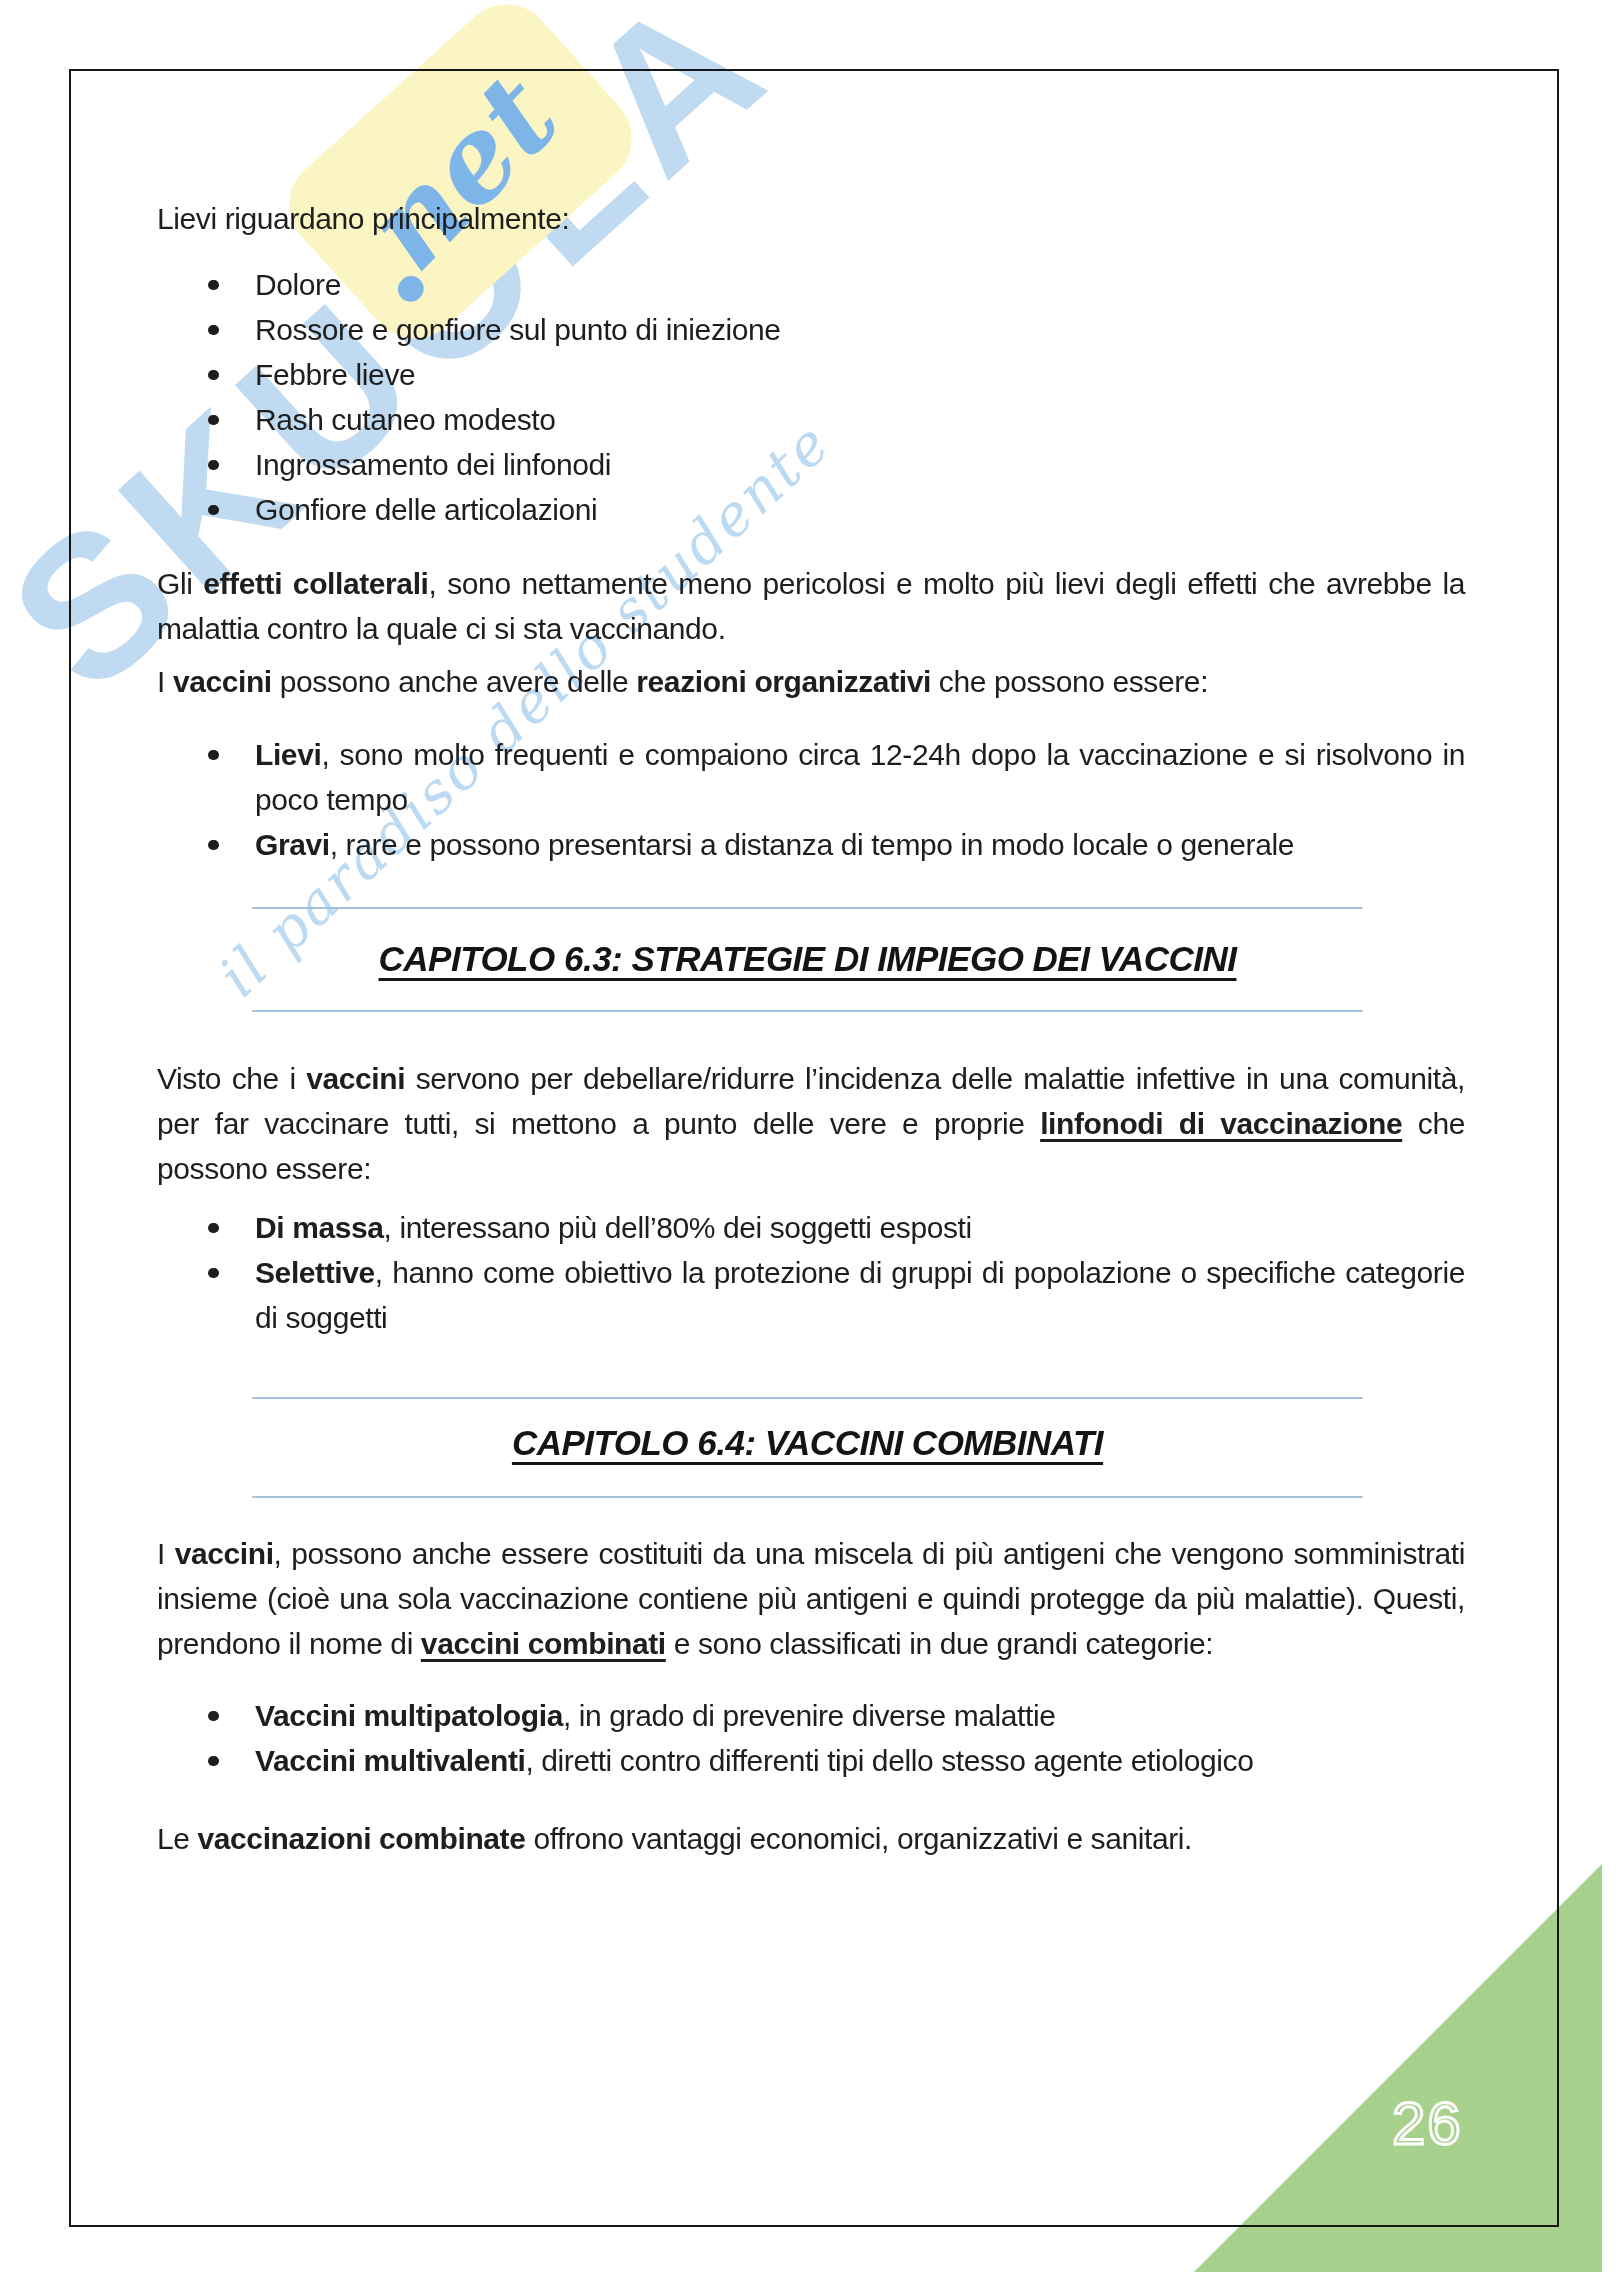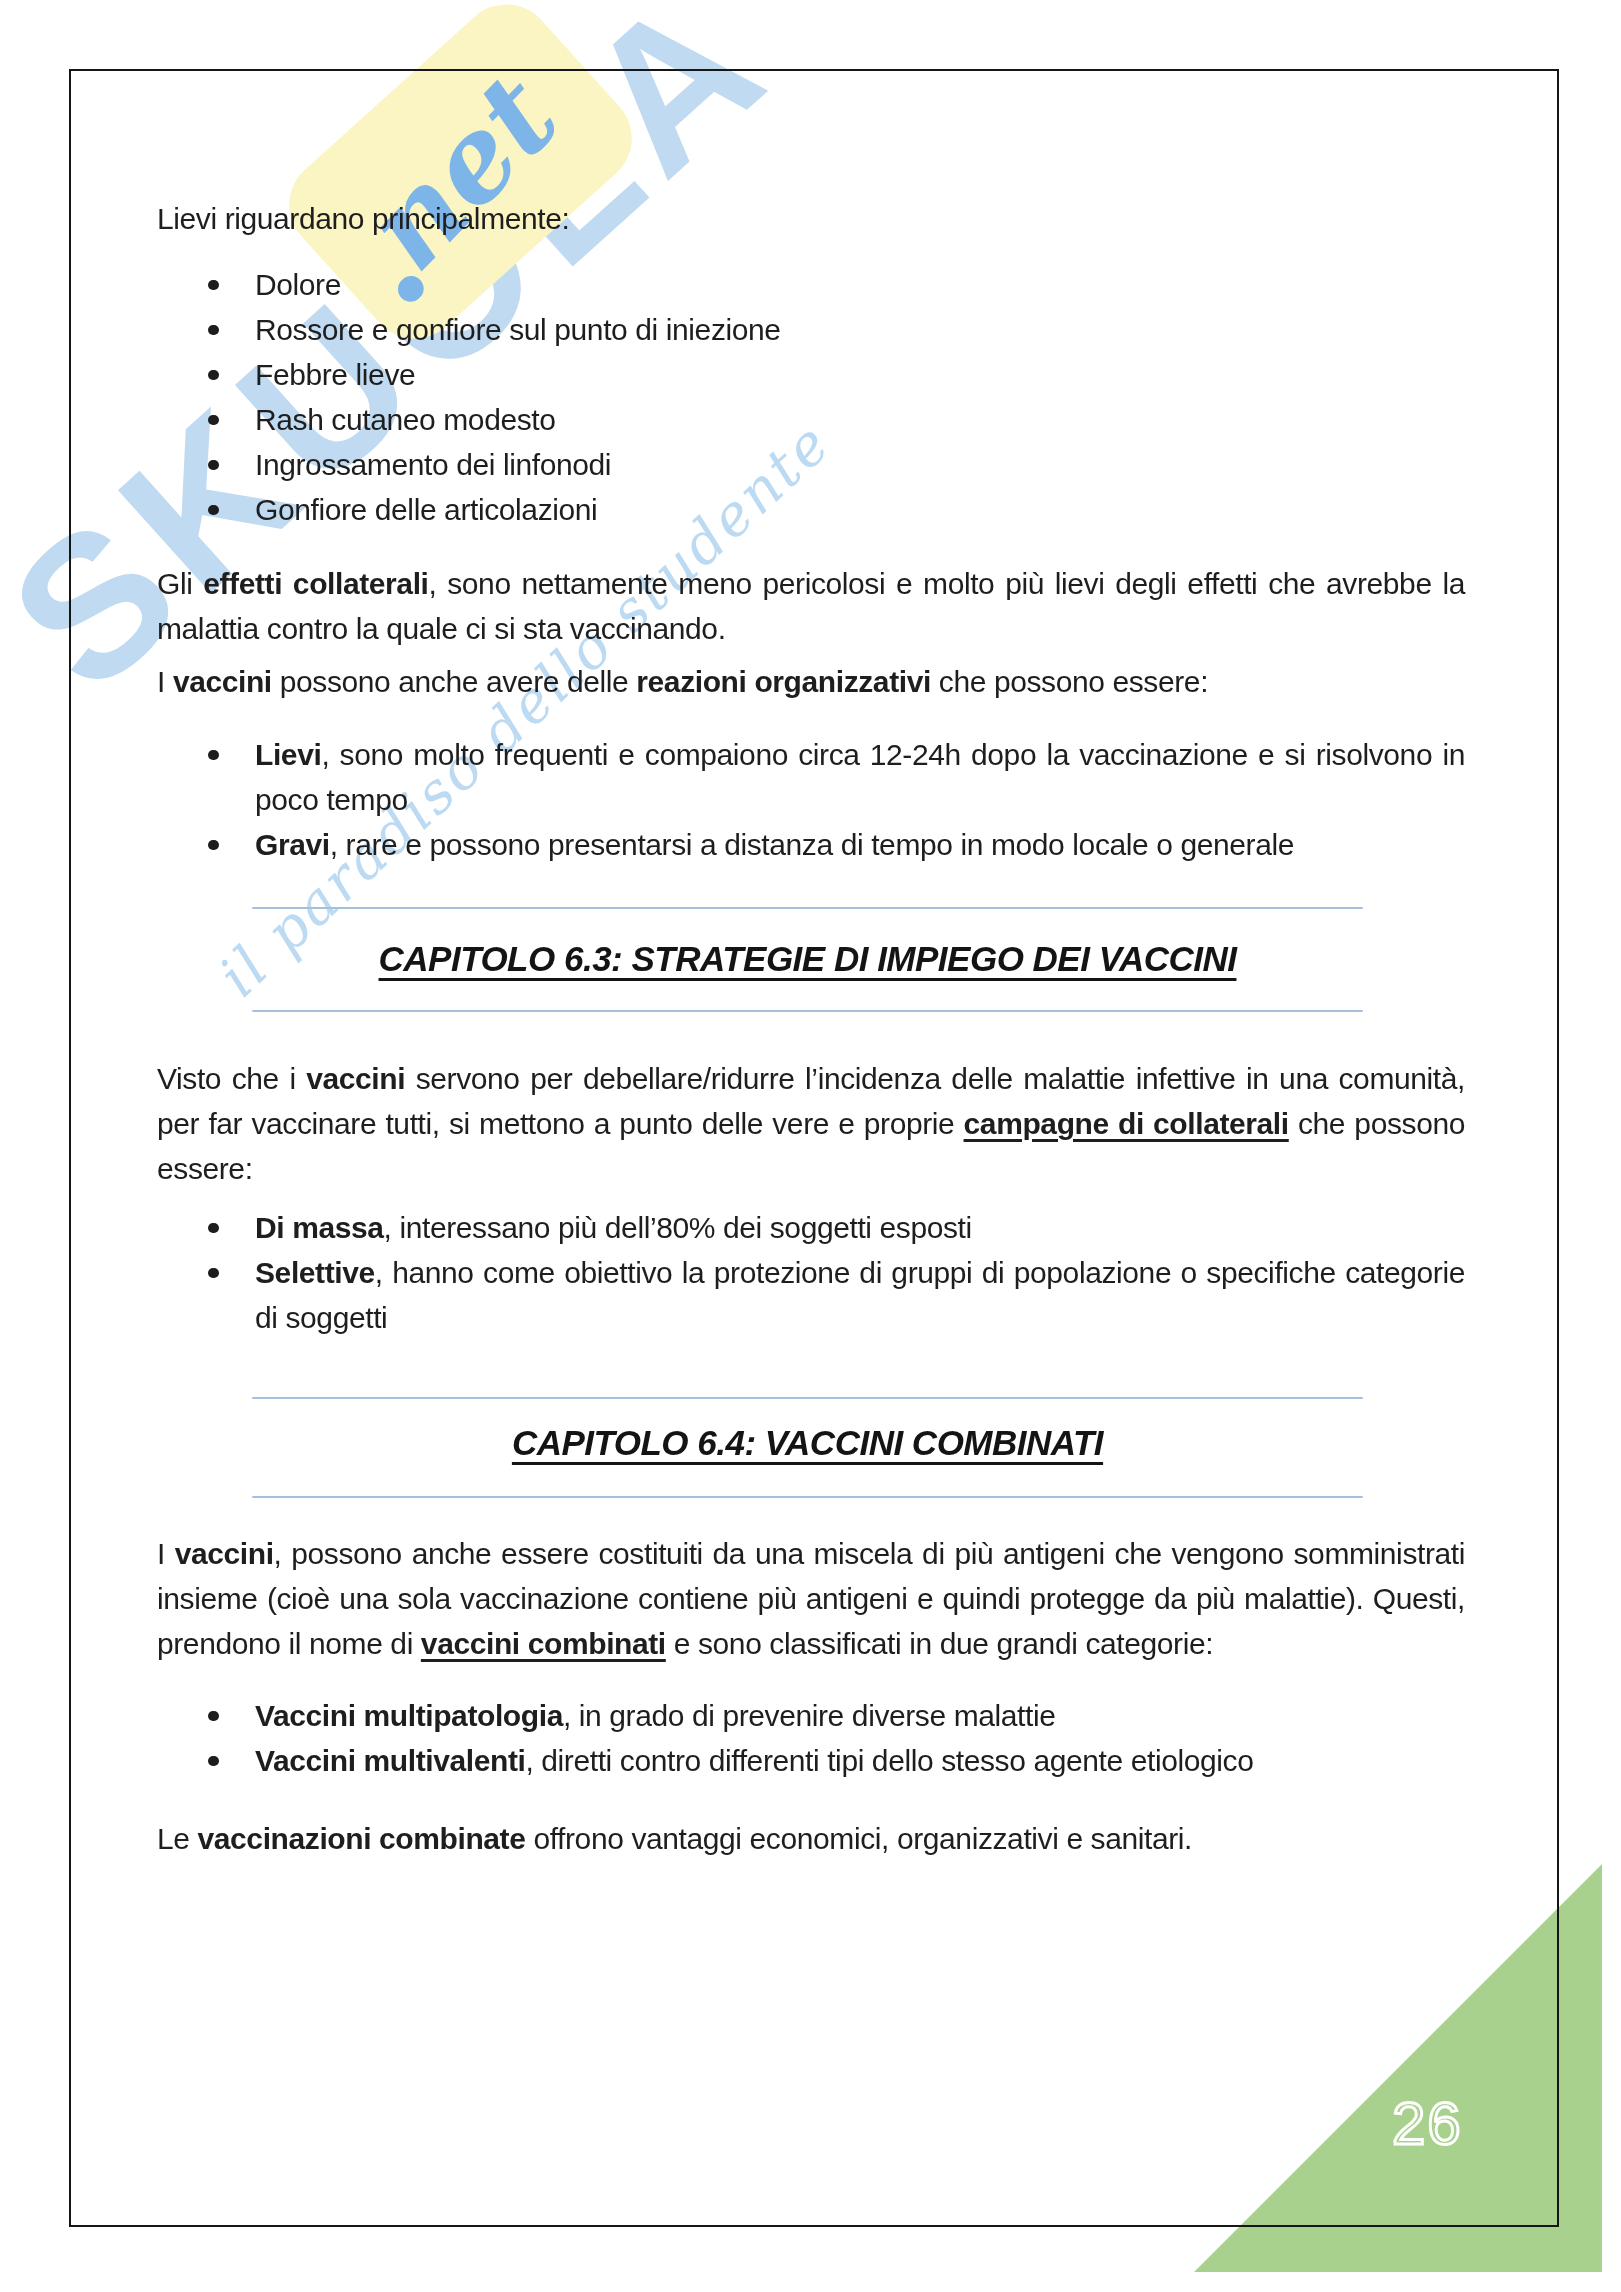--- a/index.html
+++ b/index.html
@@ -134,21 +134,21 @@
 
     <ul class="blist just" style="top:732px">
       <li><span><b>Lievi</b>, sono molto frequenti e compaiono circa 12-24h dopo la vaccinazione e si risolvono in poco tempo</span></li>
       <li><span><b>Gravi</b>, rare e possono presentarsi a distanza di tempo in modo locale o generale</span></li>
     </ul>
 
     <div class="rule" style="top:907px"></div>
     <h2 class="chapter" style="top:934px"><span>CAPITOLO 6.3: STRATEGIE DI IMPIEGO DEI VACCINI</span></h2>
     <div class="rule" style="top:1010px"></div>
 
-    <p class="para just" style="top:1056px">Visto che i <b>vaccini</b> servono per debellare/ridurre l’incidenza delle malattie infettive in una comunità, per far vaccinare tutti, si mettono a punto delle vere e proprie <b><u>campagne di collaterali</u></b> che possono essere:</p>
+    <p class="para just" style="top:1056px">Visto che i <b>vaccini</b> servono per debellare/ridurre l’incidenza delle malattie infettive in una comunità, per far vaccinare tutti, si mettono a punto delle vere e proprie <b><u>linfonodi di vaccinazione</u></b> che possono essere:</p>
 
     <ul class="blist just" style="top:1205px">
       <li><span><b>Di massa</b>, interessano più dell’80% dei soggetti esposti</span></li>
       <li><span><b>Selettive</b>, hanno come obiettivo la protezione di gruppi di popolazione o specifiche categorie di soggetti</span></li>
     </ul>
 
     <div class="rule" style="top:1397px"></div>
     <h2 class="chapter" style="top:1418px"><span>CAPITOLO 6.4: VACCINI COMBINATI</span></h2>
     <div class="rule" style="top:1496px"></div>
 

